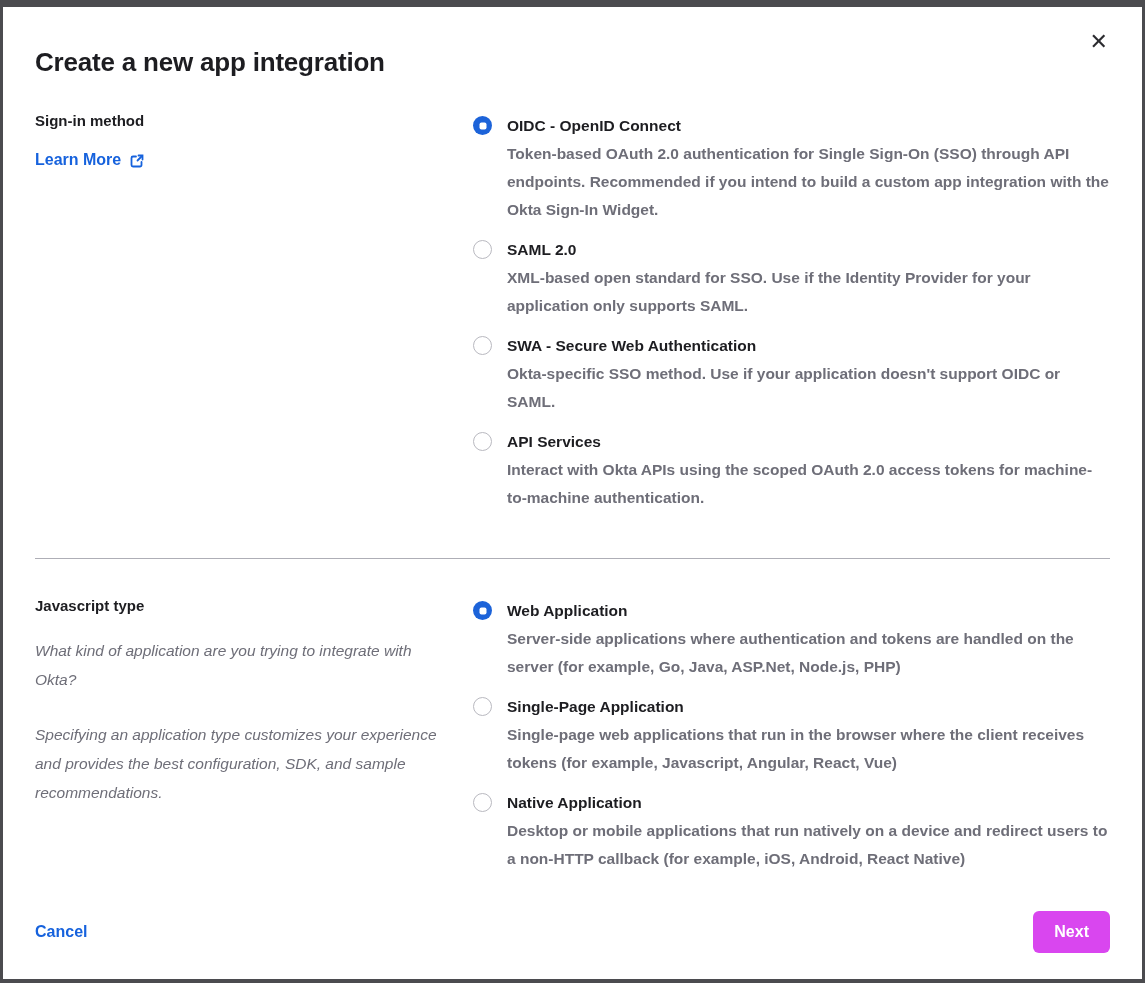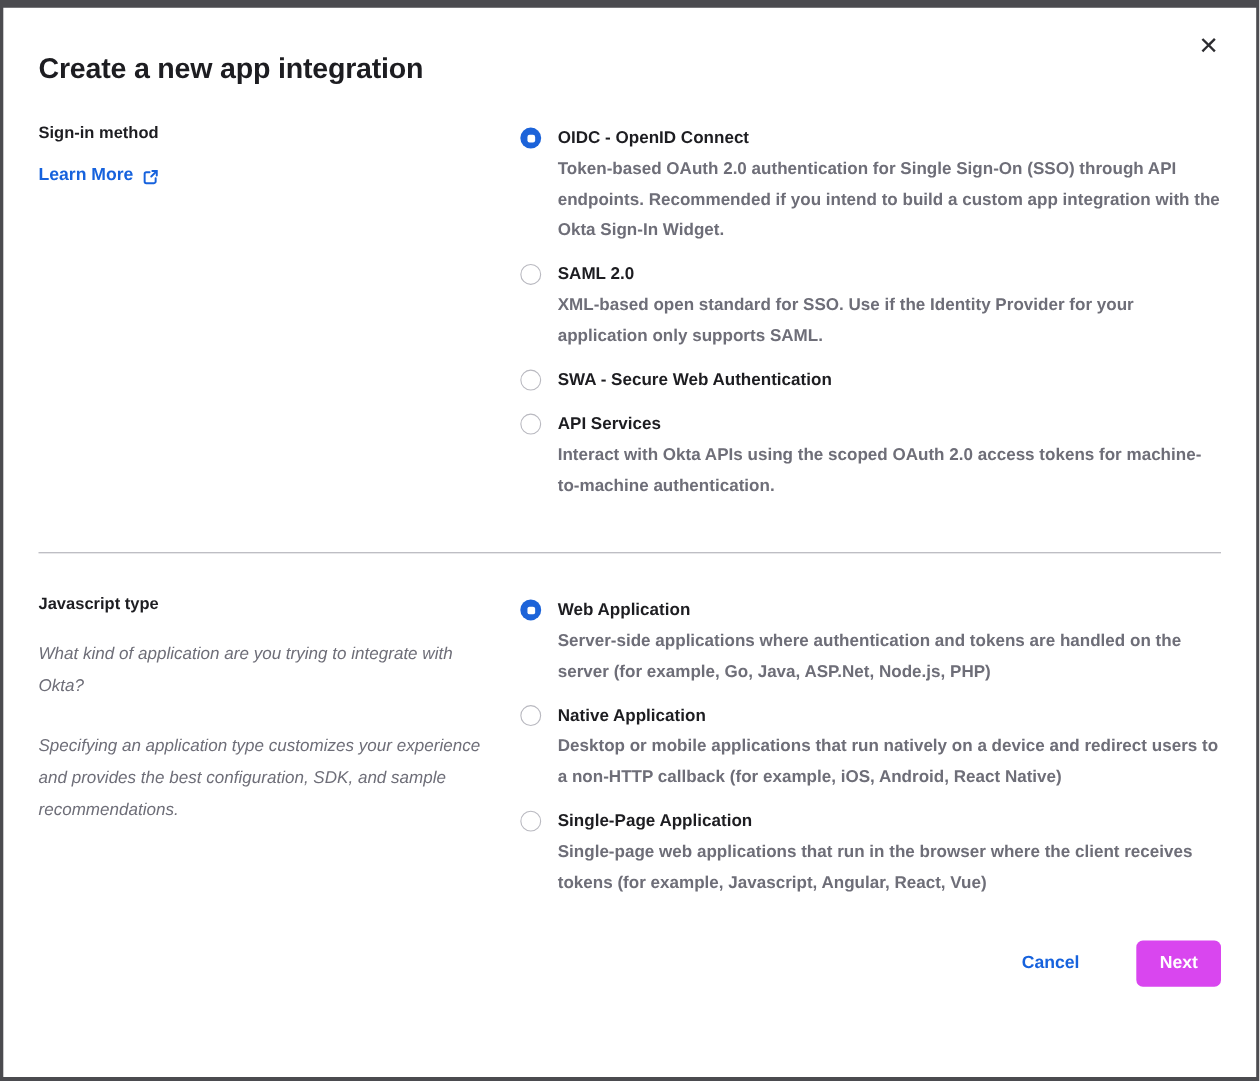--- a/index.html
+++ b/index.html
@@ -117,23 +117,23 @@
     line-height: 28px;
     max-width: 605px;
   }
   .divider {
     border: none;
     border-top: 1px solid #aeaeb6;
     margin: 46px 0 38px 0;
   }
   .footer {
     display: flex;
-    justify-content: flex-end;
+    justify-content: space-between;
     align-items: center;
-    gap: 52px;
+    gap: 24px;
     margin-top: 38px;
   }
   .cancel-btn {
     background: none;
     border: none;
     color: #1662dd;
     font-size: 16px;
     font-weight: 700;
     cursor: pointer;
     font-family: "Liberation Sans", sans-serif;
@@ -187,20 +187,21 @@
           <span class="radio"></span>
           <div>
             <div class="option-label">SAML 2.0</div>
             <div class="option-desc">XML-based open standard for SSO. Use if the Identity Provider for your application only supports SAML.</div>
           </div>
         </div>
         <div class="option">
           <span class="radio"></span>
           <div>
             <div class="option-label">SWA - Secure Web Authentication</div>
+            <div class="option-desc">Okta-specific SSO method. Use if your application doesn't support OIDC or SAML.</div>
           </div>
         </div>
         <div class="option">
           <span class="radio"></span>
           <div>
             <div class="option-label">API Services</div>
             <div class="option-desc">Interact with Okta APIs using the scoped OAuth 2.0 access tokens for machine-to-machine authentication.</div>
           </div>
         </div>
       </div>
@@ -219,29 +220,29 @@
         <div class="option">
           <span class="radio checked"></span>
           <div>
             <div class="option-label">Web Application</div>
             <div class="option-desc">Server-side applications where authentication and tokens are handled on the server (for example, Go, Java, ASP.Net, Node.js, PHP)</div>
           </div>
         </div>
         <div class="option">
           <span class="radio"></span>
           <div>
+            <div class="option-label">Single-Page Application</div>
+            <div class="option-desc">Single-page web applications that run in the browser where the client receives tokens (for example, Javascript, Angular, React, Vue)</div>
+          </div>
+        </div>
+        <div class="option">
+          <span class="radio"></span>
+          <div>
             <div class="option-label">Native Application</div>
             <div class="option-desc">Desktop or mobile applications that run natively on a device and redirect users to a non-HTTP callback (for example, iOS, Android, React Native)</div>
-          </div>
-        </div>
-        <div class="option">
-          <span class="radio"></span>
-          <div>
-            <div class="option-label">Single-Page Application</div>
-            <div class="option-desc">Single-page web applications that run in the browser where the client receives tokens (for example, Javascript, Angular, React, Vue)</div>
           </div>
         </div>
       </div>
     </div>
 
     <div class="footer">
       <button class="cancel-btn">Cancel</button>
       <button class="next-btn">Next</button>
     </div>
 

